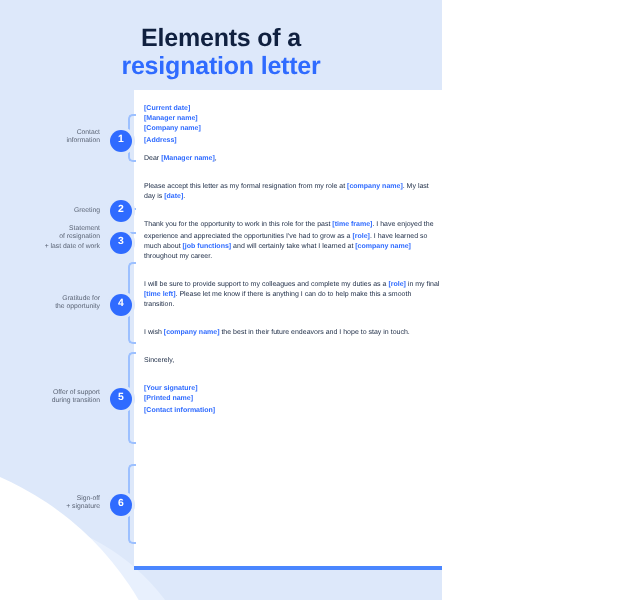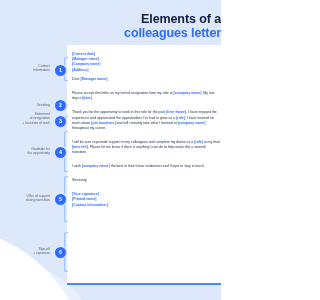--- a/index.html
+++ b/index.html
@@ -43,21 +43,21 @@
     border-radius: 0 100% 0 0;
     z-index: 0;
   }
 
   
   .header {
     position: absolute;
     top: 12px;
     left: 0;
     width: 221px;
-    text-align: right;
+    text-align: center;
     z-index: 6;
   }
   .header .line1 {
     font-size: 12.5px;
     font-weight: bold;
     color: #10203f;
     letter-spacing: -0.1px;
     line-height: 14px;
   }
   .header .line2 {
@@ -150,21 +150,21 @@
 </head>
 <body>
 
 <div id="infographic">
 
   <div class="corner-swoosh-2"></div>
   <div class="corner-swoosh"></div>
 
   <div class="header">
     <div class="line1">Elements of a</div>
-    <div class="line2">colleagues letter</div>
+    <div class="line2">resignation letter</div>
   </div>
 
   <div class="letter-card"></div>
 
   <div class="bracket" style="top:57px; height:24px;"></div>
   <div class="tick" style="top:104px;"></div>
   <div class="tick" style="top:116px;"></div>
   <div class="bracket" style="top:131px; height:41px;"></div>
   <div class="bracket" style="top:176px; height:46px;"></div>
   <div class="bracket" style="top:232px; height:40px;"></div>

